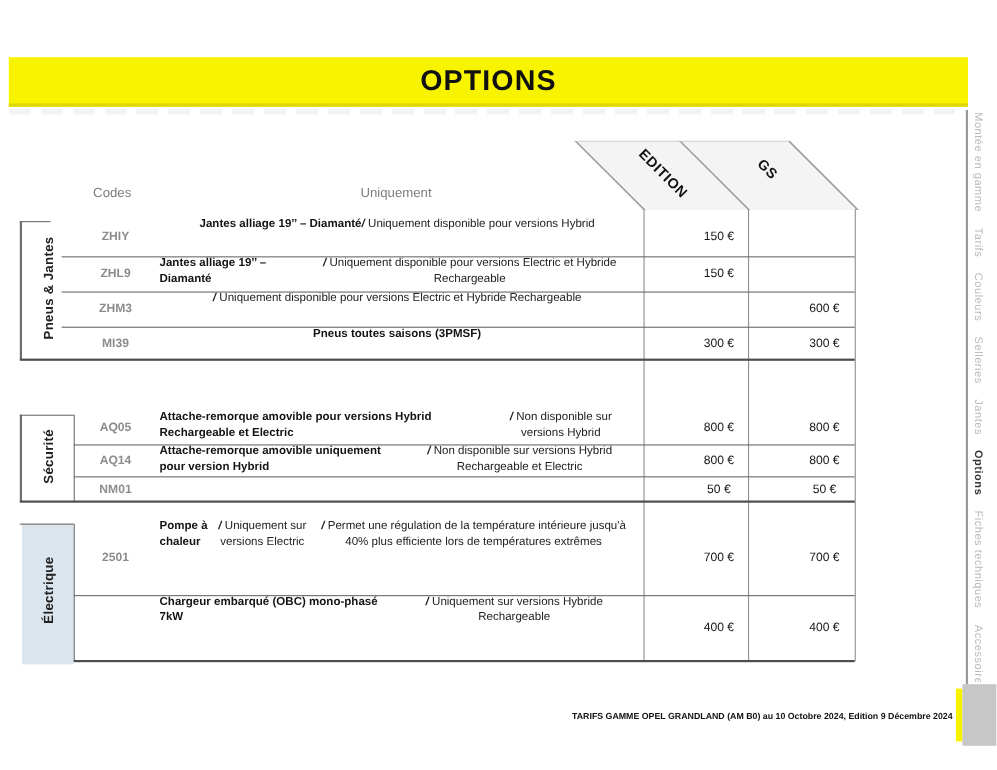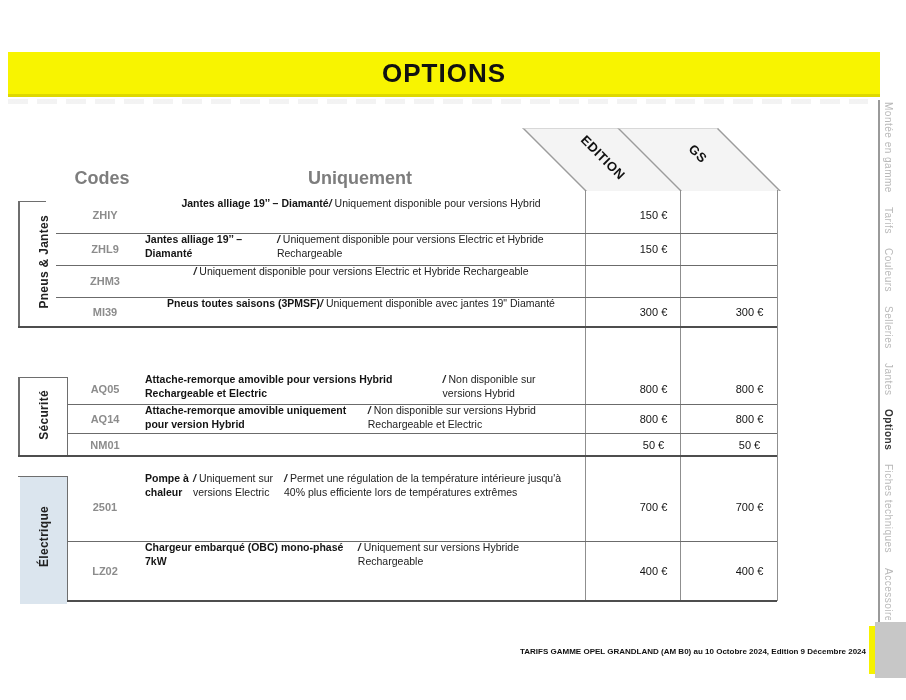--- a/index.html
+++ b/index.html
@@ -7,21 +7,21 @@
         font-family:"Liberation Sans", sans-serif;color:#1a1a1a;}
 
   
   .banner{position:absolute;left:8px;top:52px;width:872px;height:42px;background:#f8f400;
           border-bottom:3px solid #ded800;display:flex;align-items:center;justify-content:center;}
   .banner h1{margin:0;font-size:26px;font-weight:bold;color:#111;letter-spacing:1px;}
   .banner-shadow{position:absolute;left:8px;top:99px;width:860px;height:5px;opacity:.55;
           background:repeating-linear-gradient(90deg,#e9e9e9 0 20px,#ffffff 20px 29px);}
 
   
-  .colhead{position:absolute;font-size:18px;font-weight:bold;color:#7d7d7d;}
+  .colhead{position:absolute;font-size:12px;font-weight:normal;color:#7d7d7d;}
 
   
   .diag{position:absolute;top:128px;height:62px;background:#f4f4f4;
         border-left:2px solid #9c9c9c;border-right:2px solid #9c9c9c;border-top:1px solid #d8d8d8;
         transform:skewX(45deg);transform-origin:0 100%;}
   .diag-label{position:absolute;font-size:13px;font-weight:bold;color:#111;
         transform:rotate(45deg);text-align:center;letter-spacing:.5px;}
 
   
   .vline{position:absolute;top:190px;width:1px;height:411px;background:#8f8f8f;}
@@ -37,21 +37,21 @@
            align-items:center;justify-content:center;}
   .g-label span{writing-mode:vertical-rl;transform:rotate(180deg);font-size:12px;
            font-weight:bold;color:#222;letter-spacing:.3px;white-space:nowrap;}
   .row{position:absolute;left:0;right:0;}
   .row .sep{position:absolute;top:0;right:0;height:1px;background:#6b6b6b;}
   .cell-code{position:absolute;left:52px;width:70px;top:0;bottom:0;display:flex;
              align-items:center;justify-content:center;font-size:11px;font-weight:bold;color:#8c8c8c;}
   .cell-desc{position:absolute;left:127px;width:432px;top:0;bottom:0;display:flex;
              justify-content:center;font-size:10.5px;line-height:13.5px;}
   .cell-desc .t{font-weight:bold;color:#141414;}
-  .cell-desc .n{color:#222;}
+  .cell-desc .n{color:#222;text-align:center;}
   .cell-desc .n b{font-style:italic;font-weight:bold;margin-right:3px;}
   .cell-p1{position:absolute;left:567px;width:95px;top:0;bottom:0;}
   .cell-p2{position:absolute;left:662px;width:97px;top:0;bottom:0;}
   .price{display:flex;align-items:center;justify-content:center;height:100%;
          font-size:11px;font-weight:normal;color:#141414;margin-left:42px;}
 
   
   .side-line{position:absolute;left:878px;top:100px;width:2px;height:522px;background:#9a9a9a;}
   .sidebar{position:absolute;left:883px;top:102px;height:518px;overflow:hidden;
            writing-mode:vertical-rl;font-size:10px;color:#b9b9b9;white-space:nowrap;}
@@ -123,27 +123,29 @@
         </div>
         <div class="row" style="top: 68px; height: 32px;">
           <div class="sep" style="left: 38px;"></div>
           <div class="cell-code">ZHM3</div>
           <div class="cell-desc">
             <div class="n"><b>/</b>Uniquement disponible pour versions Electric et Hybride Rechargeable</div>
           </div>
           <div class="cell-p1">
             <div class="price"></div>
           </div>
+          <div class="cell-p2">
+            <div class="price">600 €</div>
+          </div>
         </div>
         <div class="row" style="top: 100px; height: 30px;">
           <div class="sep" style="left: 38px;"></div>
           <div class="cell-code">MI39</div>
           <div class="cell-desc">
             <div class="t">Pneus toutes saisons (3PMSF)</div>
-            <div class="n"><b>/</b>Uniquement disponible avec jantes 19" Diamanté</div>
           </div>
           <div class="cell-p1">
             <div class="price">300 €</div>
           </div>
           <div class="cell-p2">
             <div class="price">300 €</div>
           </div>
         </div>
       </div>
       <div class="group" style="top: 373px; height: 83px;">
@@ -209,21 +211,20 @@
           </div>
           <div class="cell-p1">
             <div class="price">700 €</div>
           </div>
           <div class="cell-p2">
             <div class="price">700 €</div>
           </div>
         </div>
         <div class="row" style="top: 69px; height: 60px;">
           <div class="sep" style="left: 49px;"></div>
-          <div class="cell-code">LZ02</div>
           <div class="cell-desc">
             <div class="t">Chargeur embarqué (OBC) mono-phasé 7kW</div>
             <div class="n"><b>/</b>Uniquement sur versions Hybride Rechargeable</div>
           </div>
           <div class="cell-p1">
             <div class="price">400 €</div>
           </div>
           <div class="cell-p2">
             <div class="price">400 €</div>
           </div>

